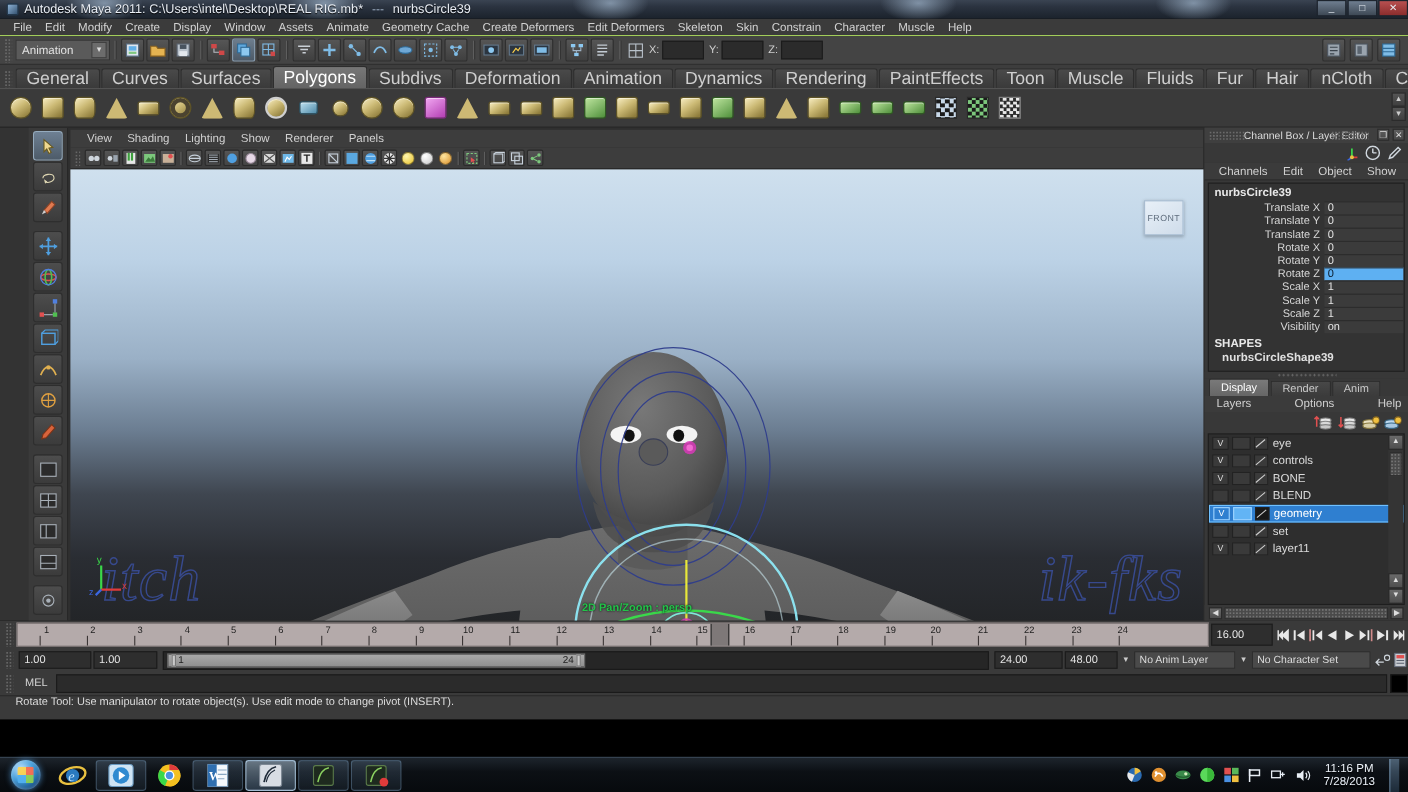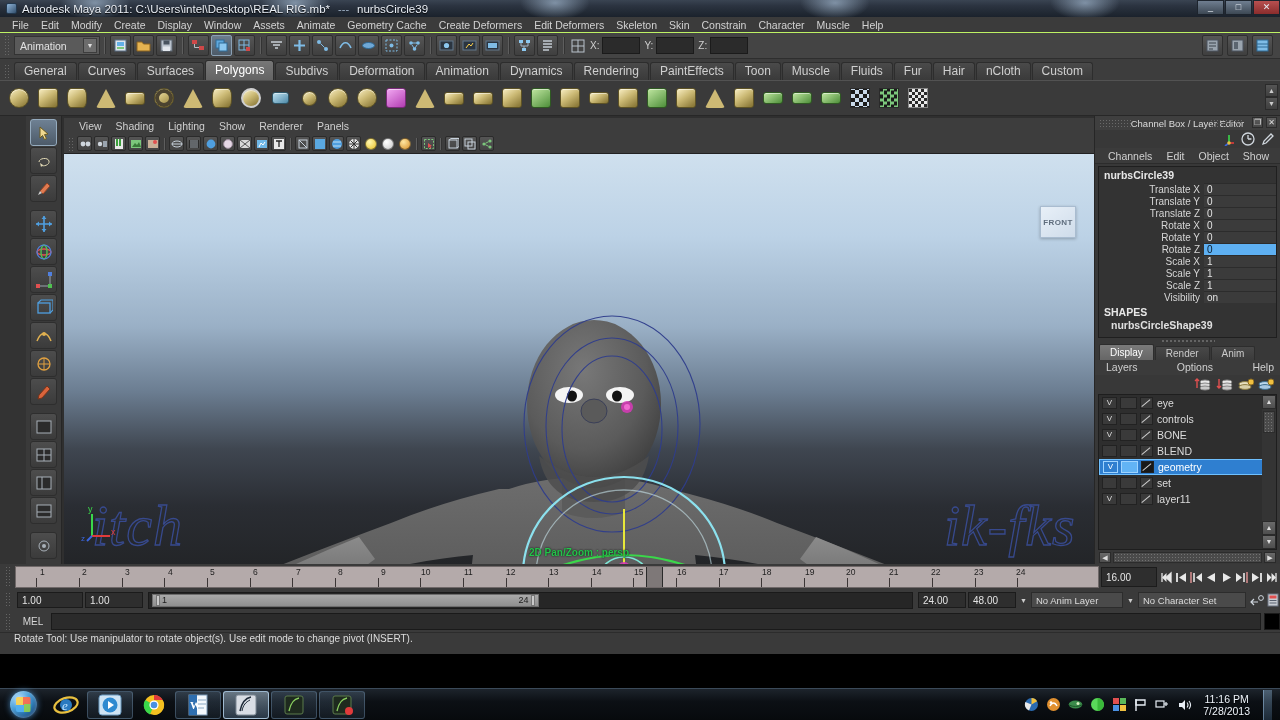--- a/index.html
+++ b/index.html
@@ -48,21 +48,21 @@
           box-shadow:1px 0 0 #333; }
   .xyz { display:flex; align-items:center; margin-left:2px; }
   .xyz .lb { font-size:10px; color:#cfcfcf; margin:0 3px 0 4px; }
   .xyz input { width:38px; height:17px; background:#2b2b2b; border:1px solid #1b1b1b;
                color:#ddd; font-size:10px; padding:0 3px; font-family:inherit;}
 
   
   #shelftabs { height:21px; background:#3d3d3d; display:flex; align-items:flex-end; padding-left:4px; }
   #shelftabs .tab { height:18px; line-height:17px; padding:0 9px; margin-right:1px;
     background:linear-gradient(180deg,#4a4a4a,#3a3a3a); border:1px solid #2d2d2d; border-bottom:none;
-    border-radius:3px 3px 0 0; color:#cfcfcf; font-size:12px; white-space:nowrap;}
+    border-radius:3px 3px 0 0; color:#cfcfcf; font-size:16px; white-space:nowrap;}
   #shelftabs .tab.active { background:linear-gradient(180deg,#777777,#646464); color:#fff; height:20px; line-height:19px;}
   #shelf { height:36px; background:#3a3a3a; display:flex; align-items:center; padding-left:6px;
            border-top:1px solid #525252; border-bottom:1px solid #272727; position:relative;}
   .shi { width:26px; height:26px; margin-right:3px; flex:none; position:relative;
          display:flex; align-items:center; justify-content:center; }
   .poly { width:20px; height:20px; border-radius:3px;
           background:linear-gradient(145deg,#efe3b2 10%,#cbb974 45%,#8f7d3c 90%);
           border:1px solid #5e5326; box-shadow:inset 0 1px 0 rgba(255,255,255,.5);}
   .poly.sph { border-radius:50%; }
   .poly.cone { background:none; border:none; width:0;height:0;
@@ -92,24 +92,24 @@
   #vp-menu .mi { padding:0 7px; font-size:10.5px; color:#d0d0d0; line-height:16px; }
   #vp-icons { height:20px; background:#3d3d3d; display:flex; align-items:center; padding-left:4px;
               border-bottom:1px solid #222;}
   .vpi { width:15px; height:15px; margin:0 1px; border:1px solid #2b2b2b; border-radius:2px;
          background:linear-gradient(180deg,#555,#444); flex:none;
          display:flex; align-items:center; justify-content:center; overflow:hidden;}
   .vdot { width:12px;height:12px;border-radius:50%; border:1px solid rgba(0,0,0,.45);}
   #viewport { flex:1; position:relative; overflow:hidden;
               background:linear-gradient(180deg,#cfe0ee 0%,#bcd2e6 20%,#9ab0c6 42%,#6b7d91 58%,
                          #3f4650 72%,#2a2d33 86%,#232528 100%); }
-  #viewcube { position:absolute; right:18px; top:52px; width:36px; height:32px;
+  #viewcube { position:absolute; right:18px; top:28px; width:36px; height:32px;
               background:linear-gradient(145deg,#e8f0f8,#cfdcea); border:1px solid #a9bcd0;
               color:#5f6d7d; font-size:8px; display:flex; align-items:center; justify-content:center;
-              box-shadow:0 1px 3px rgba(0,0,0,.25); letter-spacing:.4px;font-weight:bold;}
+              box-shadow:0 1px 3px rgba(0,0,0,.25); letter-spacing:.4px;}
   #hud2d { position:absolute; left:50%; transform:translateX(-50%); bottom:6px;
            color:#24c24a; font-size:10px; font-weight:bold; text-shadow:0 0 2px #000;}
   #axisgiz { position:absolute; left:16px; bottom:22px; width:40px; height:40px; }
   .vptext { position:absolute; font-family:"Liberation Serif", serif; font-size:58px;
             color:transparent; -webkit-text-stroke:1.3px #3a4f9e; letter-spacing:1px;
             font-style:italic; text-stroke:1.3px #3a4f9e; opacity:.85;}
 
   
   #right { width:186px; background:#383838; display:flex; flex-direction:column;
            border-left:1px solid #262626;}
@@ -1202,21 +1202,21 @@
   <div class="nfld" style="width:66px">1.00</div>
   <div class="nfld" style="width:58px">1.00</div>
   <div id="rngbar">
     <div id="rngin">
       <span class="hl"></span>
       <span style="position:absolute;left:9px">1</span>
       <span style="position:absolute;right:9px">24</span>
       <span class="hl"></span>
     </div>
   </div>
-  <div class="nfld" style="width:48px">24.00</div>
+  <div class="nfld" style="width:62px">24.00</div>
   <div class="nfld" style="width:48px">48.00</div>
   <span class="ddar">▼</span>
   <div class="ddfld" style="width:92px">No Anim Layer</div>
   <span class="ddar">▼</span>
   <div class="ddfld" style="width:108px">No Character Set</div>
   <svg width="14" height="14" style="margin-left:2px">
     <path d="M1 9h7M4 6l-3 3 3 3" stroke="#cfd6dd" fill="none" stroke-width="1.2"></path>
     <circle cx="11" cy="5" r="2.4" fill="none" stroke="#cfd6dd"></circle>
   </svg>
   <svg width="14" height="14">

